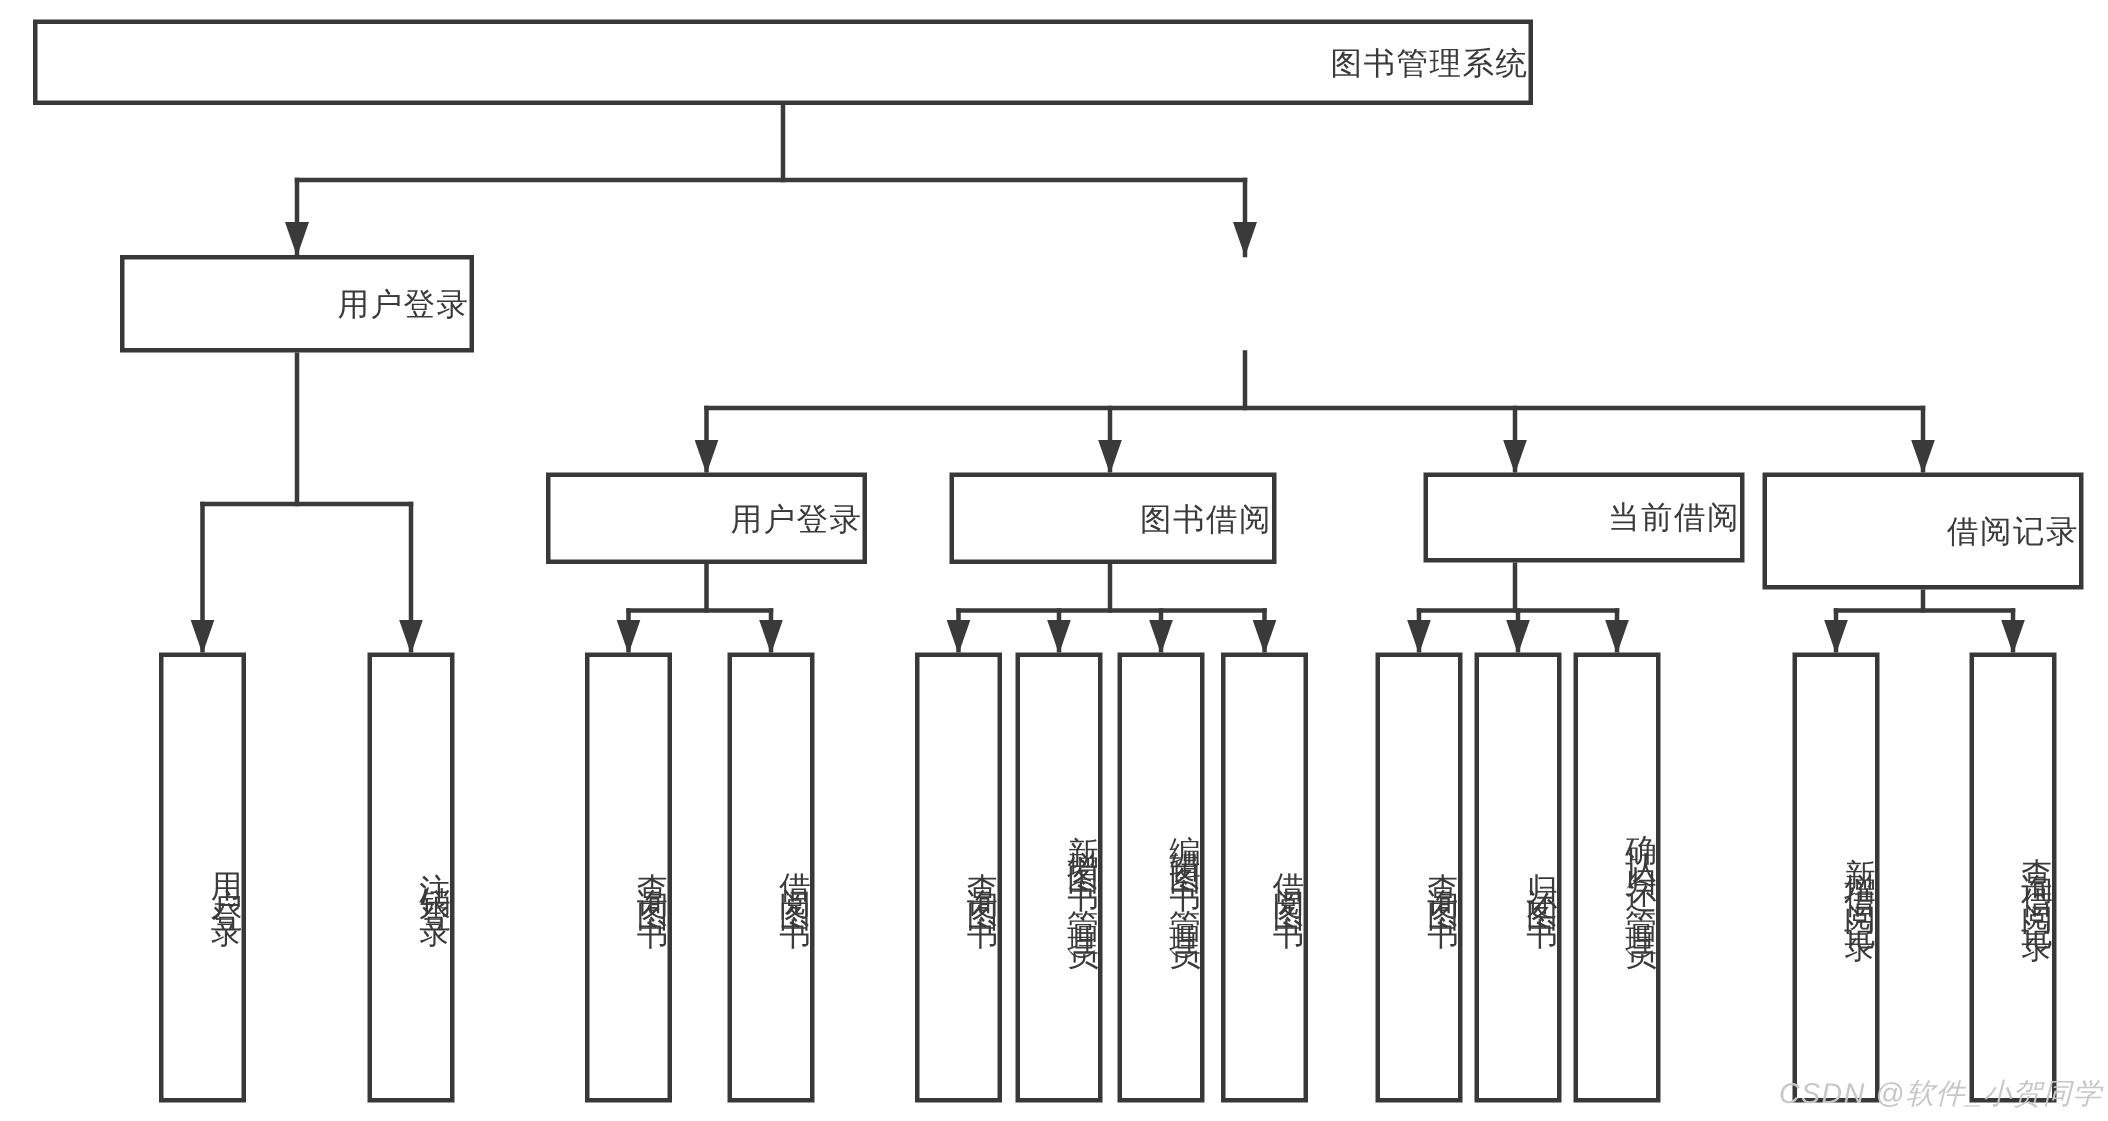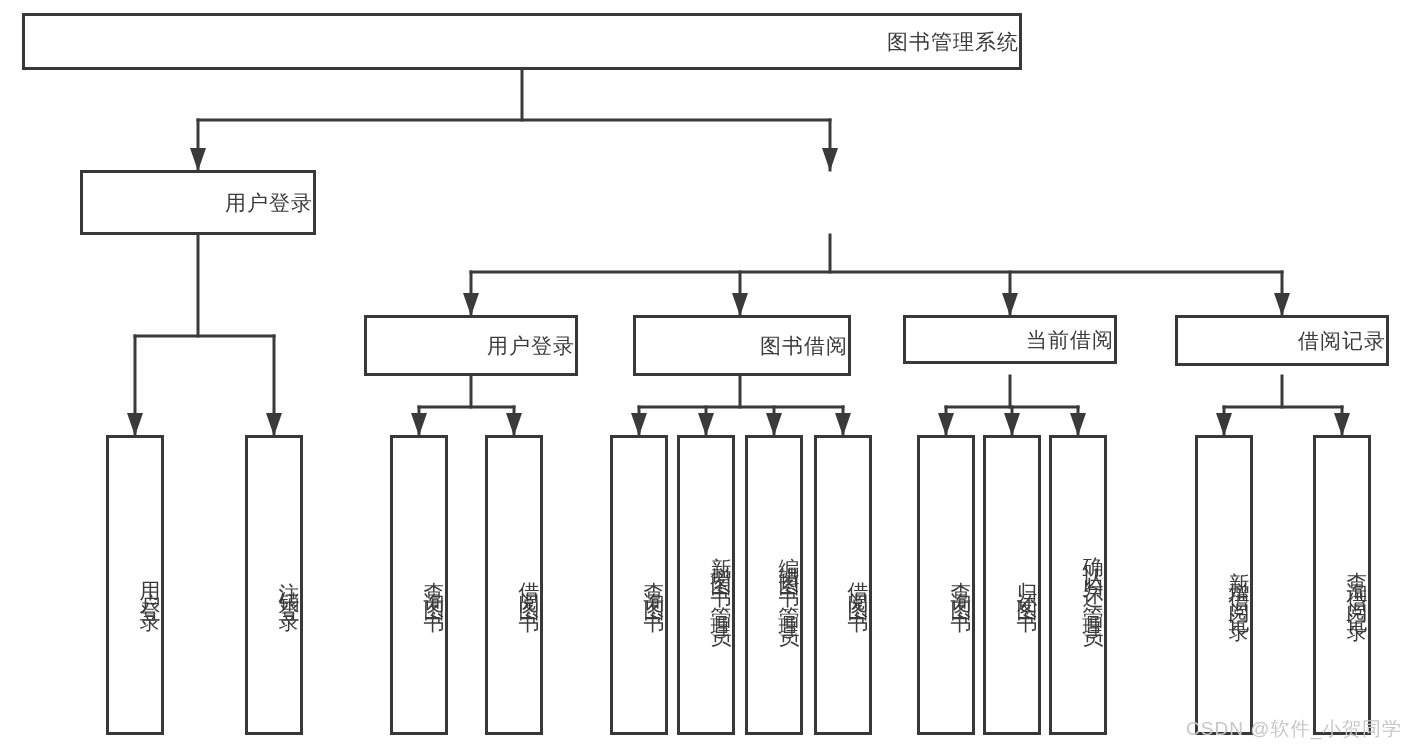--- a/index.html
+++ b/index.html
@@ -32,20 +32,21 @@
     white-space:nowrap;
   }
   .watermark {
     position:absolute;
     right:3px;
     bottom:5px;
     font-size:19px;
     letter-spacing:1px;
     color:#c7c7c7;
     z-index:5;
+    font-style:italic;
   }
 </style>
 </head>
 <body>
 
 <div class="canvas">
 
   <svg class="wires" width="1405" height="747" viewBox="0 0 1405 747">
     <defs>
       <marker id="arrow" viewBox="0 0 23 16" refX="22" refY="8" markerWidth="23" markerHeight="16" markerUnits="userSpaceOnUse" orient="auto">
@@ -103,24 +104,24 @@
   <div class="box" style="left:80px; top:170px; width:236px; height:65px">
     <span>用户登录</span>
   </div>
 
   <div class="box" style="left:364px; top:315px; width:214px; height:61px">
     <span>用户登录</span>
   </div>
   <div class="box" style="left:633px; top:315px; width:218px; height:61px">
     <span>图书借阅</span>
   </div>
-  <div class="box" style="left:903px; top:315px; width:214px; height:49px">
+  <div class="box" style="left:949px; top:315px; width:214px; height:60px">
     <span>当前借阅</span>
   </div>
-  <div class="box" style="left:1175px; top:315px; width:214px; height:51px">
+  <div class="box" style="left:1175px; top:315px; width:214px; height:78px">
     <span>借阅记录</span>
   </div>
 
   <div class="box leaf" style="left:106px; top:435px; width:58px; height:300px">
     <span class="vtext">用户登录</span>
   </div>
   <div class="box leaf" style="left:245px; top:435px; width:58px; height:300px">
     <span class="vtext">注销登录</span>
   </div>
 

